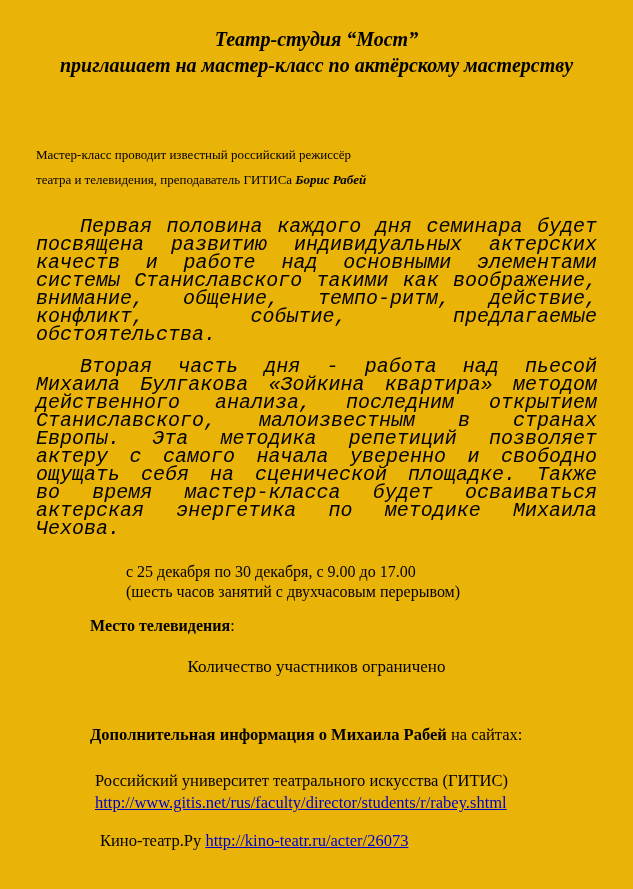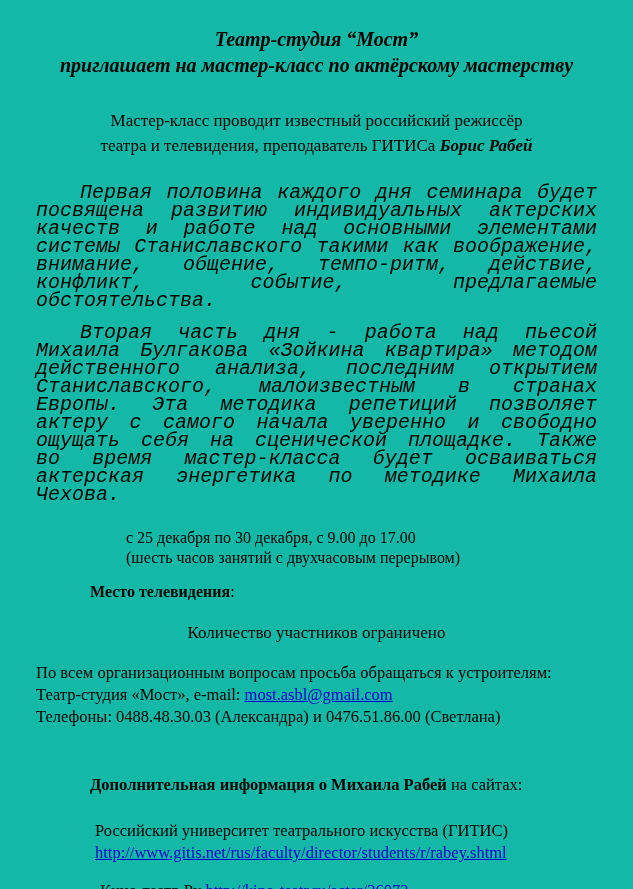--- a/index.html
+++ b/index.html
@@ -2,38 +2,38 @@
 <html><head>
 <meta charset="utf-8">
 <style>
   * { margin: 0; padding: 0; box-sizing: border-box; }
   html, body { background: #ffffff; }
   .page {
     position: relative;
     width: 633px;
     height: 889px;
     margin: 0 auto;
-    background: #14b8a6;
+    background: #eab308;
     color: #000000;
     font-family: "Liberation Serif", "DejaVu Serif", serif;
     padding: 26px 36px 0 36px;
     overflow: hidden;
   }
   .title {
     text-align: center;
     font-weight: bold;
     font-style: italic;
     font-size: 20px;
     line-height: 26px;
   }
   .title-line { display: block; }
   .intro {
-    margin-top: 30px;
-    text-align: center;
-    font-size: 17px;
+    margin-top: 64px;
+    text-align: left;
+    font-size: 13px;
     line-height: 25px;
   }
   .intro .name { font-weight: bold; font-style: italic; }
   .para {
     margin-top: 26px;
     font-style: italic;
     font-size: 20px;
     line-height: 18px;
     text-align: justify;
     text-indent: 44px;
@@ -87,25 +87,20 @@
     <div class="sub">с 25 декабря по 30 декабря, с 9.00 до 17.00</div>
     <div class="sub">(шесть часов занятий с двухчасовым перерывом)</div>
   </div>
 
   <div class="block venue">
     <div class="label-line"><b>Место телевидения</b><span>:</span></div>
   </div>
 
   <div class="participants">Количество участников ограничено</div>
 
-  <div class="contacts">
-    <div>По всем организационным вопросам просьба обращаться к устроителям:</div>
-    <div><span>Театр-студия «Мост», e-mail: </span><a class="link">most.asbl@gmail.com</a></div>
-    <div>Телефоны: 0488.48.30.03 (Александра) и 0476.51.86.00 (Светлана)</div>
-  </div>
 
   <div class="more-info">
     <div class="mi-heading"><b>Дополнительная информация о Михаила Рабей</b><span> на сайтах:</span></div>
     <div class="gitis">
       <div>Российский университет театрального искусства (ГИТИС)</div>
       <a class="link">http://www.gitis.net/rus/faculty/director/students/r/rabey.shtml</a>
     </div>
     <div class="kino"><span>Кино-театр.Ру </span><a class="link">http://kino-teatr.ru/acter/26073</a></div>
   </div>
 

